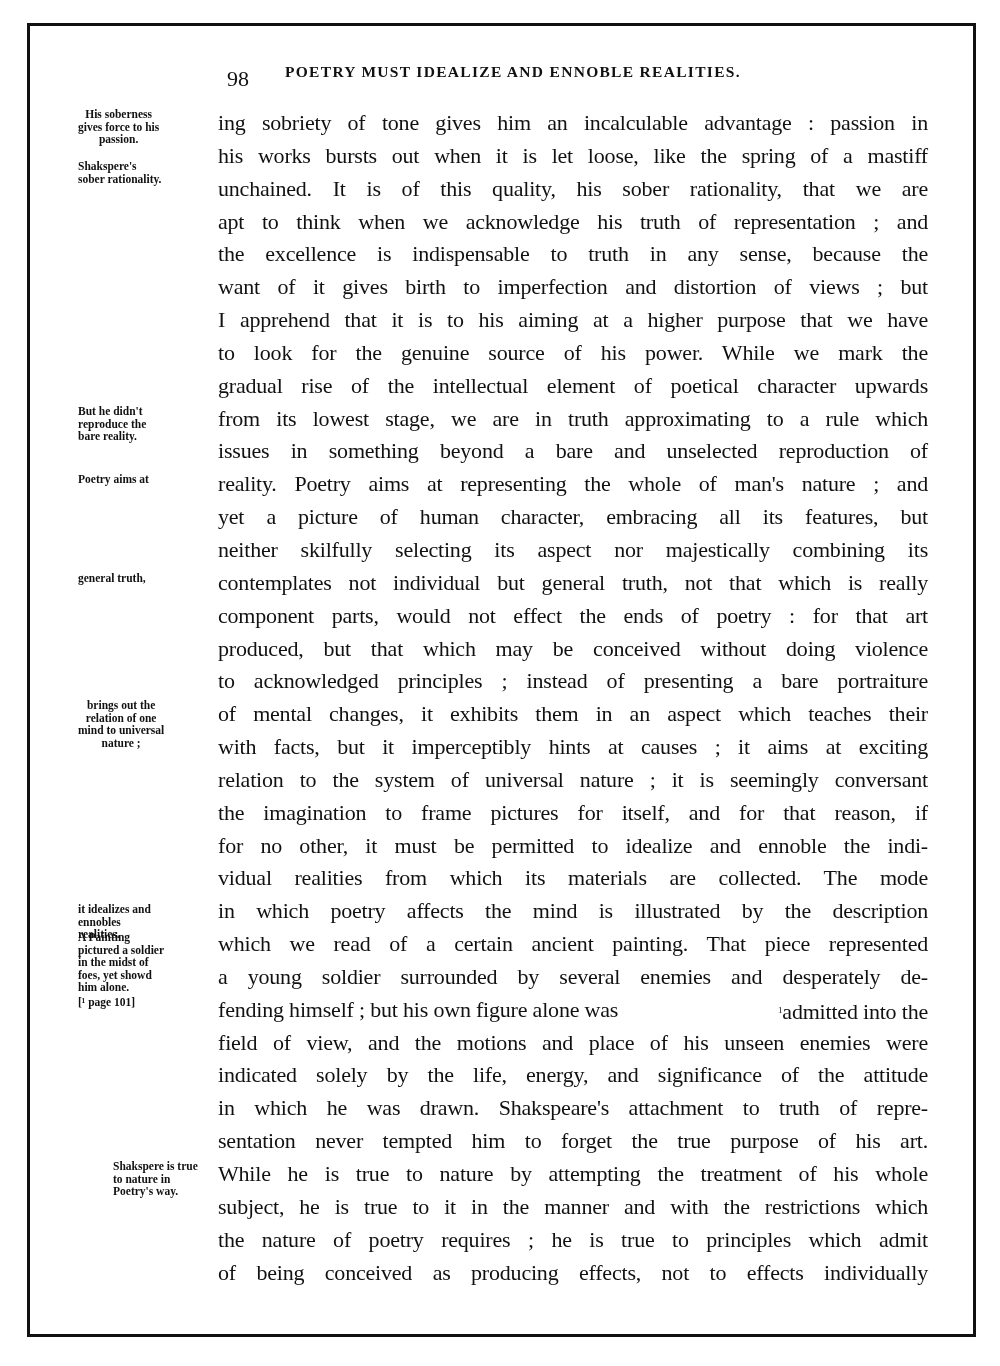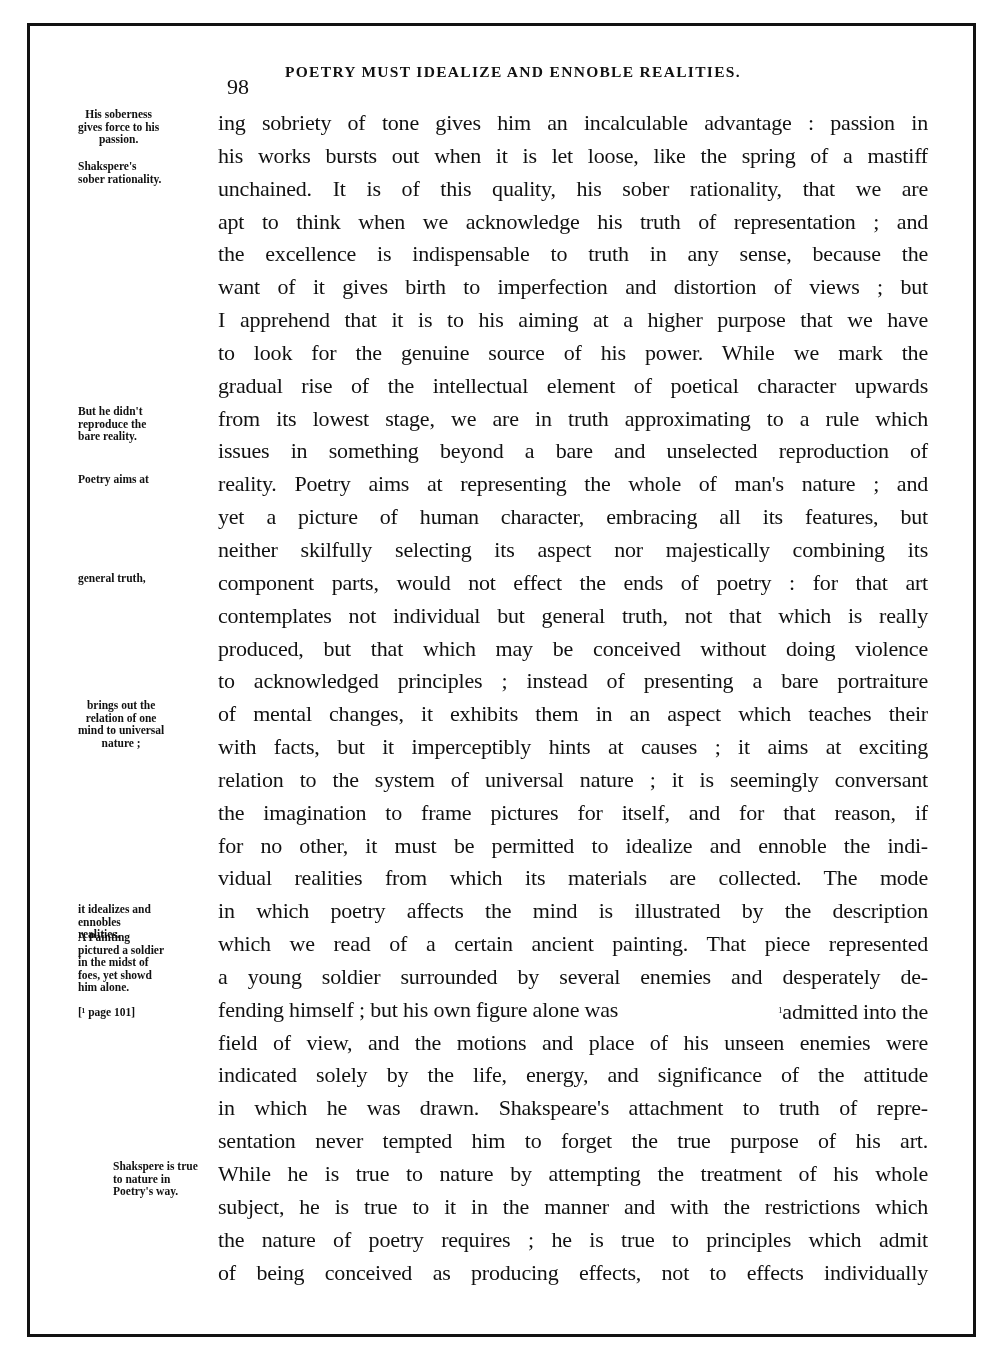--- a/index.html
+++ b/index.html
@@ -1,21 +1,21 @@
 <!DOCTYPE html>
 <html><head>
 <meta charset="utf-8">
 <style>
   html, body { margin: 0; padding: 0; background: #ffffff; }
   body { width: 1000px; height: 1366px; position: relative; overflow: hidden;
          font-family: "Liberation Serif", "DejaVu Serif", serif; color: #111; }
   .frame { position: absolute; left: 27px; top: 23px; width: 949px; height: 1314px;
            border: 3px solid #111; border-top-width: 3px; border-bottom-width: 3px; box-sizing: border-box; }
   .running-head { position: absolute; top: 57px; left: 227px; width: 700px; height: 30px; }
-  .page-number { position: absolute; left: 0; top: 17px; font-size: 22px; }
+  .page-number { position: absolute; left: 0; top: 9px; font-size: 22px; }
   .running-title { position: absolute; left: 58px; top: 6px; font-size: 15.5px; letter-spacing: 1.3px;
                    font-weight: bold; text-transform: uppercase; }
   .body-text { position: absolute; left: 218px; top: 107px; width: 710px; }
   .line { height: 32.85px; line-height: 32.85px; font-size: 22px; white-space: nowrap;
           text-align: justify; text-align-last: justify; letter-spacing: -0.2px; }
   .line.last { text-align-last: justify; }
   .margin-notes { position: absolute; left: 78px; top: 0; width: 140px; }
   .note { position: absolute; left: 0; font-size: 11.5px; line-height: 12.5px; font-weight: bold;
           color: #111; white-space: nowrap; }
   .note .nl { display: block; }
@@ -63,21 +63,21 @@
       <span class="nl">it idealizes and</span>
       <span class="nl">ennobles</span>
       <span class="nl">realities.</span>
     </div>
     <div class="note" style="top:824px;">
       <span class="nl">A Painting</span>
       <span class="nl">pictured a soldier</span>
       <span class="nl">in the midst of</span>
       <span class="nl">foes, yet showd</span>
       <span class="nl">him alone.</span>
-      <span class="nl" style="margin-top:12px;font-family:Liberation Serif, serif;">[¹ page 101]</span>
+      <span class="nl" style="margin-top:2px;font-family:Liberation Serif, serif;">[¹ page 101]</span>
     </div>
     <div class="note" style="top:1053px;margin-left:35px;">
       <span class="nl">Shakspere is true</span>
       <span class="nl">to nature in</span>
       <span class="nl">Poetry's way.</span>
     </div>
   </div>
 
   <div class="line">ing sobriety of tone gives him an incalculable advantage : passion in</div>
   <div class="line">his works bursts out when it is let loose, like the spring of a mastiff</div>
@@ -86,22 +86,22 @@
   <div class="line">the excellence is indispensable to truth in any sense, because the</div>
   <div class="line">want of it gives birth to imperfection and distortion of views ; but</div>
   <div class="line">I apprehend that it is to his aiming at a higher purpose that we have</div>
   <div class="line">to look for the genuine source of his power. While we mark the</div>
   <div class="line">gradual rise of the intellectual element of poetical character upwards</div>
   <div class="line">from its lowest stage, we are in truth approximating to a rule which</div>
   <div class="line">issues in something beyond a bare and unselected reproduction of</div>
   <div class="line">reality. Poetry aims at representing the whole of man's nature ; and</div>
   <div class="line">yet a picture of human character, embracing all its features, but</div>
   <div class="line">neither skilfully selecting its aspect nor majestically combining its</div>
+  <div class="line">contemplates not individual but general truth, not that which is really</div>
   <div class="line">component parts, would not effect the ends of poetry : for that art</div>
-  <div class="line">contemplates not individual but general truth, not that which is really</div>
   <div class="line">produced, but that which may be conceived without doing violence</div>
   <div class="line">to acknowledged principles ; instead of presenting a bare portraiture</div>
   <div class="line">of mental changes, it exhibits them in an aspect which teaches their</div>
   <div class="line">with facts, but it imperceptibly hints at causes ; it aims at exciting</div>
   <div class="line">relation to the system of universal nature ; it is seemingly conversant</div>
   <div class="line">the imagination to frame pictures for itself, and for that reason, if</div>
   <div class="line">for no other, it must be permitted to idealize and ennoble the indi-</div>
   <div class="line">vidual realities from which its materials are collected. The mode</div>
   <div class="line">in which poetry affects the mind is illustrated by the description</div>
   <div class="line">which we read of a certain ancient painting. That piece represented</div>

